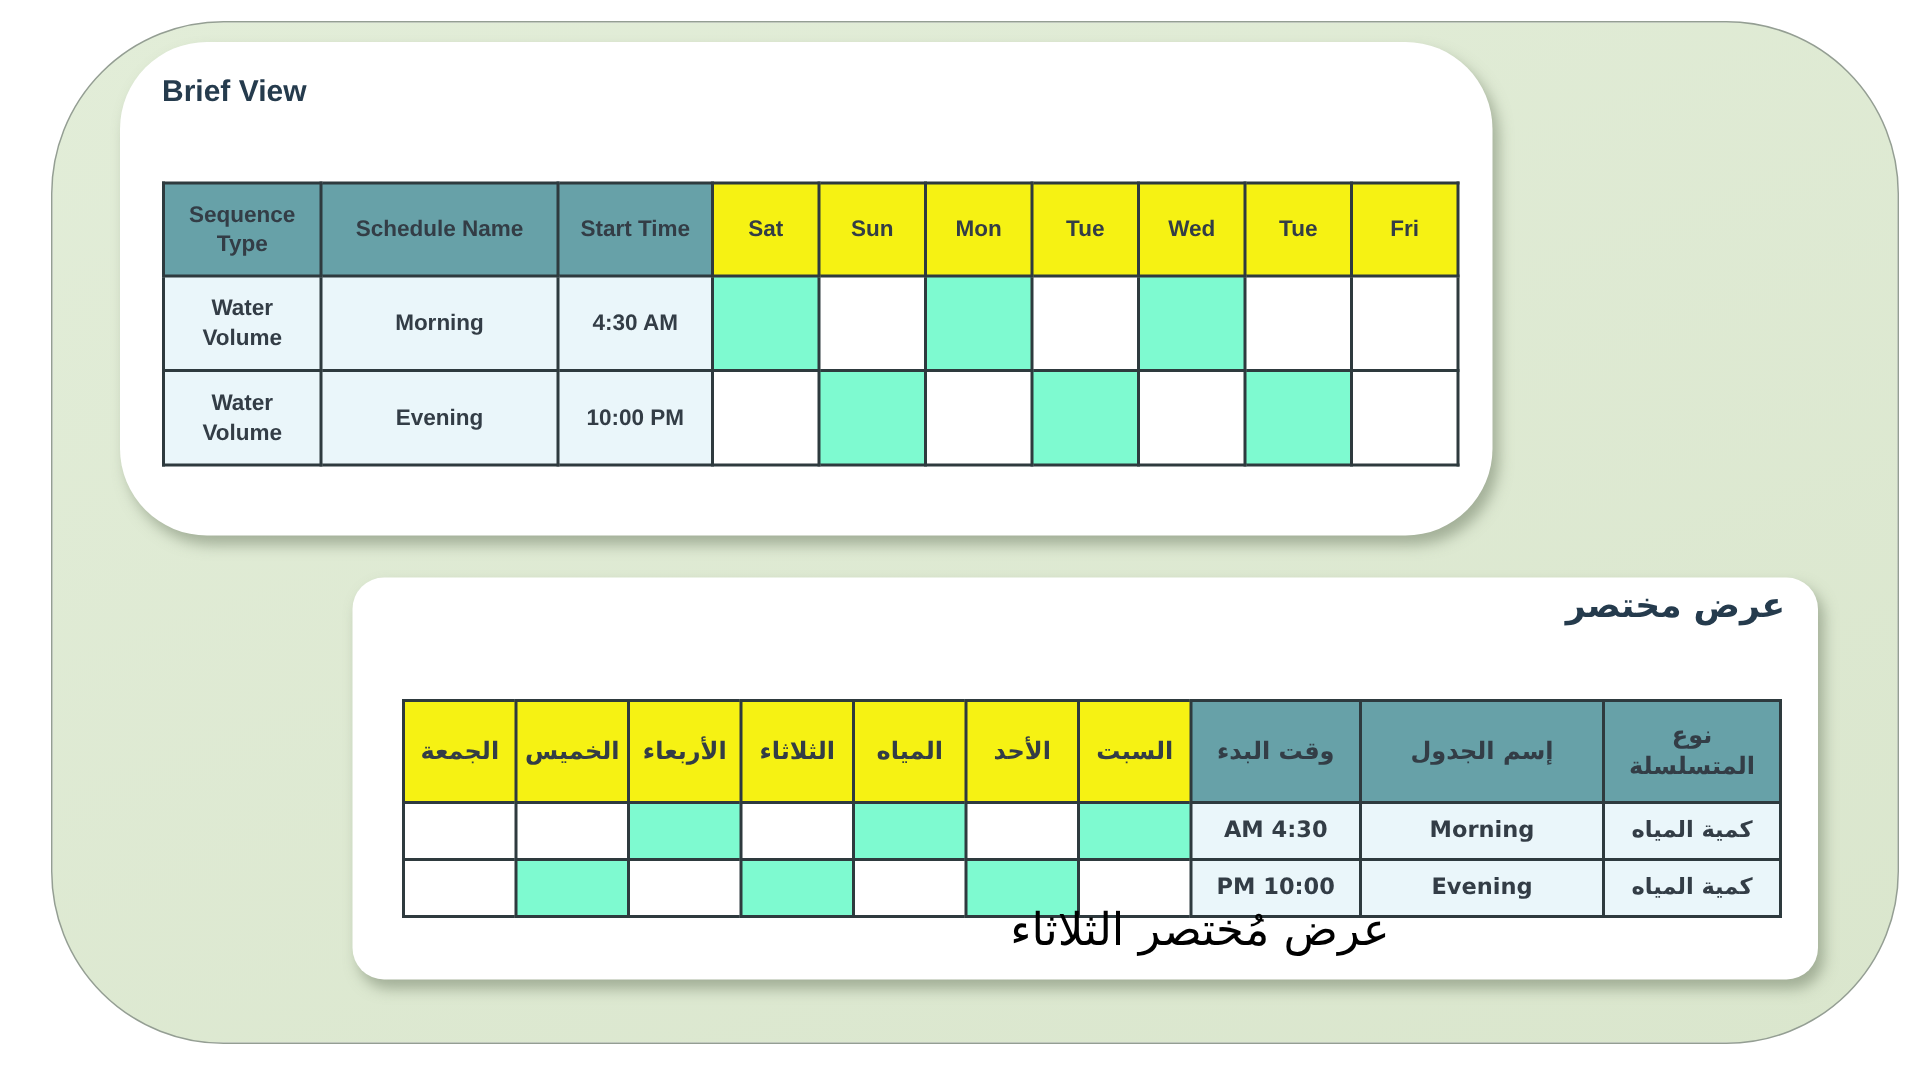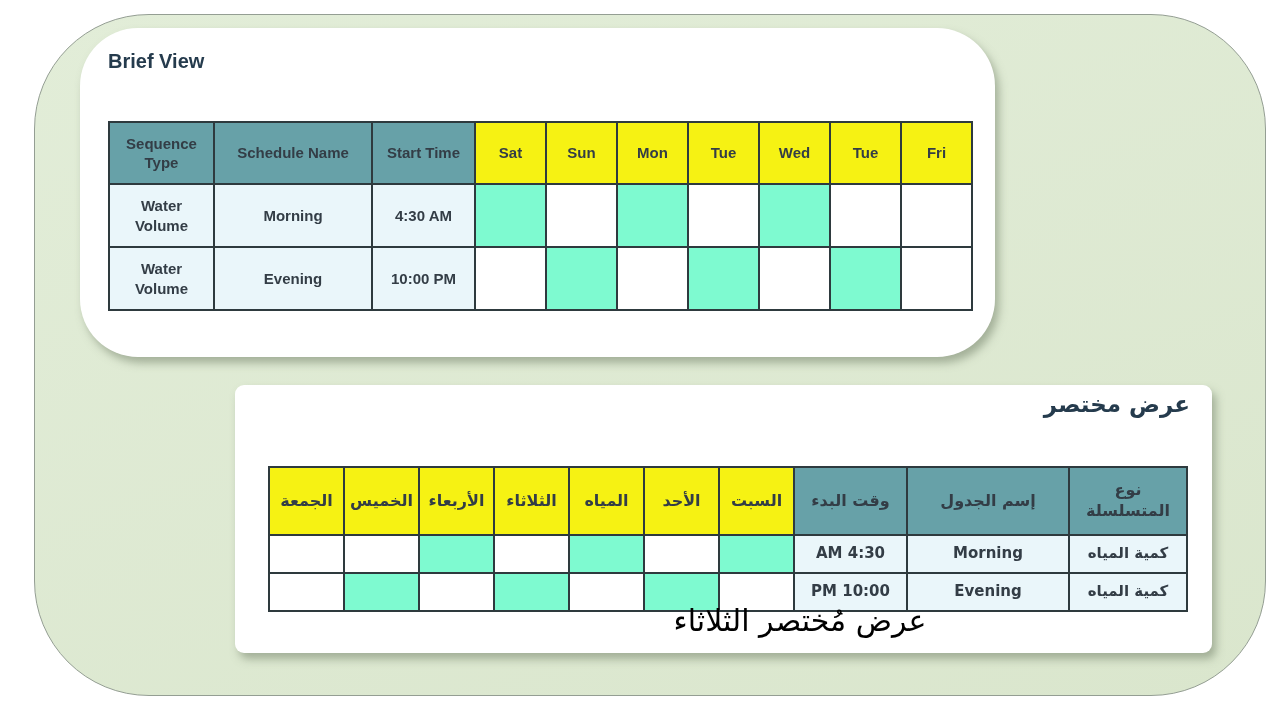--- a/index.html
+++ b/index.html
@@ -10,21 +10,21 @@
   .blob{
     position:absolute;left:34px;top:14px;width:1230px;height:680px;
     background:linear-gradient(160deg, var(--background-green,#e2edd8) 0%, #dae6cd 100%);
     border:1.5px solid #949e93;border-radius:115px;
   }
   .panel{
     position:absolute;background:var(--panel-white,#ffffff);
     box-shadow:4px 6px 9px rgba(105,120,95,.5);
   }
   .panel-en{left:80px;top:28px;width:915px;height:329px;border-radius:58px;text-decoration:underline;}
-  .panel-ar{left:235px;top:385px;width:977px;height:268px;border-radius:9px;}
+  .panel-ar{left:235px;top:385px;width:977px;height:268px;border-radius:21px;}
   .panel-title-en{
     position:absolute;left:28px;top:22px;margin:0;
     font-size:20px;font-weight:bold;color:var(--title-dark,#253b4d);
   }
   .panel-title-ar{
     position:absolute;right:22px;top:6px;margin:0;direction:rtl;
     font-size:23px;font-weight:bold;color:var(--title-dark,#253b4d);
     font-family:"DejaVu Sans",sans-serif;
   }
   table.sched{

